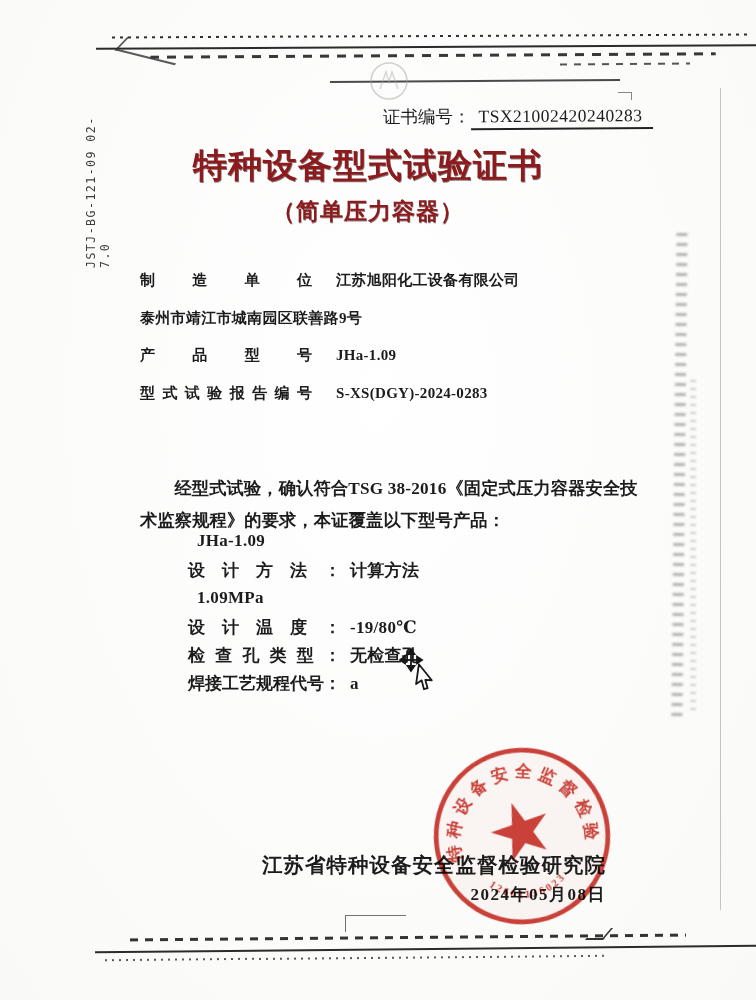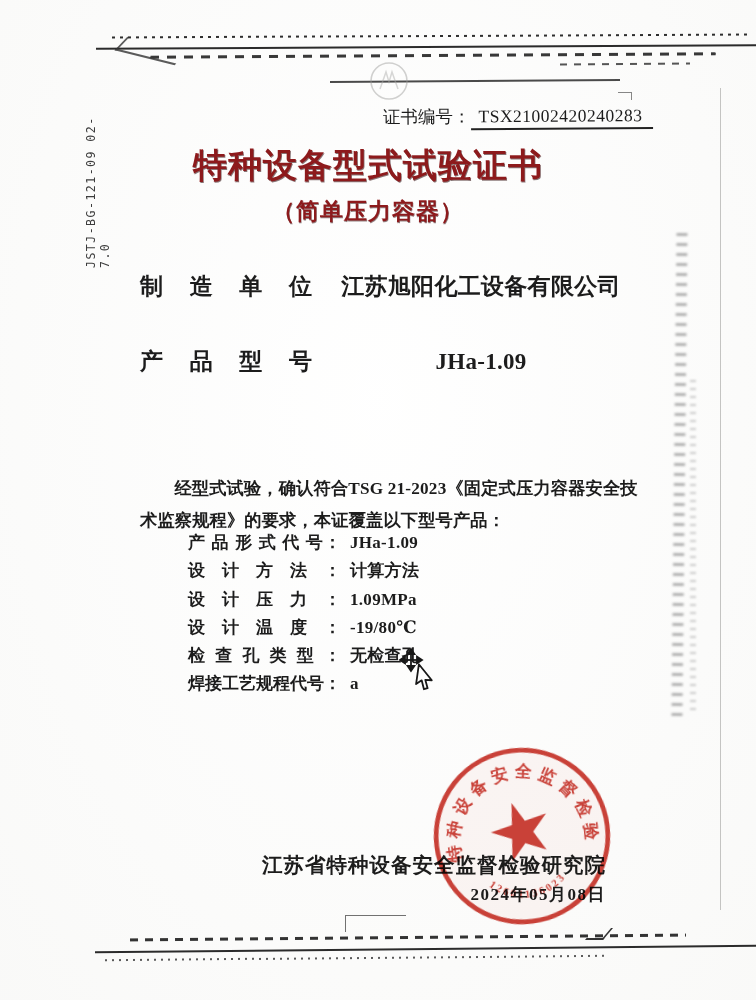--- a/index.html
+++ b/index.html
@@ -61,23 +61,23 @@
     font-family:"Liberation Serif",serif;letter-spacing:.5px;}
   
   #title{position:absolute;top:143px;left:0;right:20px;text-align:center;
     font-size:34px;font-weight:bold;letter-spacing:1px;color:#8d1a1c;
     text-shadow:.7px .7px 0 rgba(40,5,8,.55);}
   #subtitle{position:absolute;top:196px;left:0;right:20px;text-align:center;
     font-size:23px;font-weight:bold;color:#8d1a1c;letter-spacing:1px;
     text-shadow:.5px .5px 0 rgba(40,5,8,.5);}
   
   #fields{position:absolute;top:271px;left:140px;right:108px;}
-  .f-row{display:flex;align-items:baseline;height:37.5px;font-size:23px;gap:24px;}
+  .f-row{display:flex;align-items:baseline;height:37.5px;font-size:15px;gap:24px;}
   .f-label{width:172px;text-align:justify;text-align-last:justify;font-weight:bold;flex:none;}
-  .f-value{flex:1;text-align:center;padding-right:22px;font-weight:bold;letter-spacing:.3px;}
+  .f-value{flex:1;padding-right:22px;font-weight:bold;letter-spacing:.3px;}
   
   #statement{position:absolute;top:473px;left:140px;width:512px;
     font-size:17.2px;line-height:1.88;text-indent:2em;font-weight:bold;letter-spacing:.2px;}
   
   #specs{position:absolute;top:531px;left:188px;right:120px;}
   .s-row{display:flex;align-items:baseline;height:28.3px;font-size:17px;font-weight:bold;}
   .s-label{width:153px;flex:none;text-align:justify;text-align-last:justify;}
   .s-value{margin-left:9px;letter-spacing:.3px;white-space:pre;}
   
   #move-cursor{position:absolute;top:645px;left:396px;width:30px;height:30px;}
@@ -125,40 +125,43 @@
 
   <div id="subtitle">（简单压力容器）</div>
   <div id="title">特种设备型式试验证书</div>
 
   <div id="fields">
     <div class="f-row">
       <span class="f-label">制 造 单 位</span>
       <span class="f-value">江苏旭阳化工设备有限公司</span>
     </div>
     <div class="f-row">
+      <span class="f-value">泰州市靖江市城南园区联善路9号</span>
     </div>
     <div class="f-row">
       <span class="f-label">产 品 型 号</span>
       <span class="f-value">JHa-1.09</span>
     </div>
+    <div class="f-row">
+      <span class="f-label">型式试验报告编号</span>
+      <span class="f-value">S-XS(DGY)-2024-0283</span>
+    </div>
   </div>
 
-  <div id="statement">经型式试验，确认符合TSG 21-2023《固定式压力容器安全技术监察规程》的要求，本证覆盖以下型号产品：</div>
+  <div id="statement">经型式试验，确认符合TSG 38-2016《固定式压力容器安全技术监察规程》的要求，本证覆盖以下型号产品：</div>
 
   <div id="specs">
     <div class="s-row">
-      <span class="s-label">产 品 形 式 代 号：</span>
       <span class="s-value">JHa-1.09</span>
     </div>
     <div class="s-row">
       <span class="s-label">设 计 方 法 ：</span>
       <span class="s-value">计算方法</span>
     </div>
     <div class="s-row">
-      <span class="s-label">设 计 压 力 ：</span>
       <span class="s-value">1.09MPa</span>
     </div>
     <div class="s-row">
       <span class="s-label">设 计 温 度 ：</span>
       <span class="s-value">-19/80℃</span>
     </div>
     <div class="s-row">
       <span class="s-label">检 查 孔 类 型 ：</span>
       <span class="s-value">无检查孔</span>
     </div>

